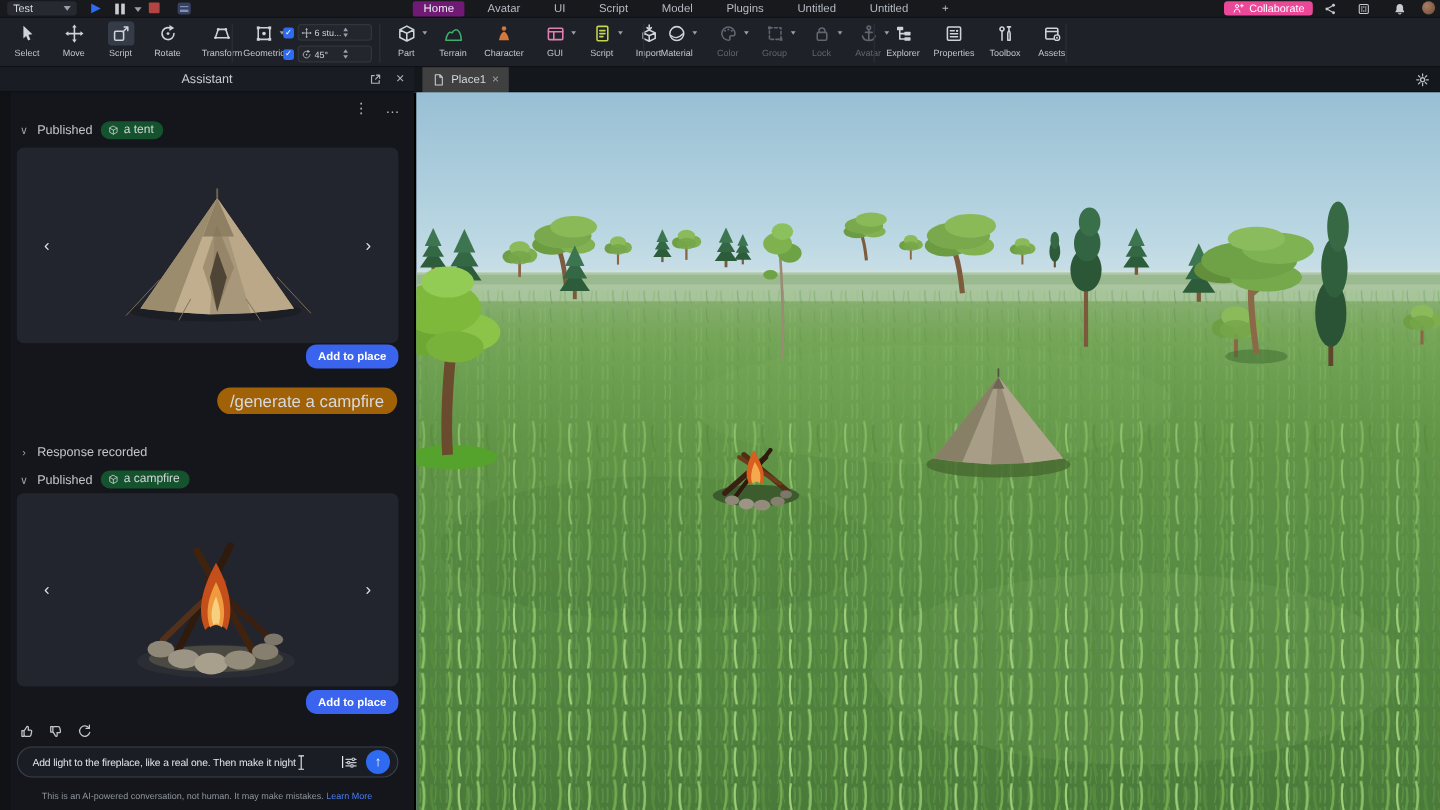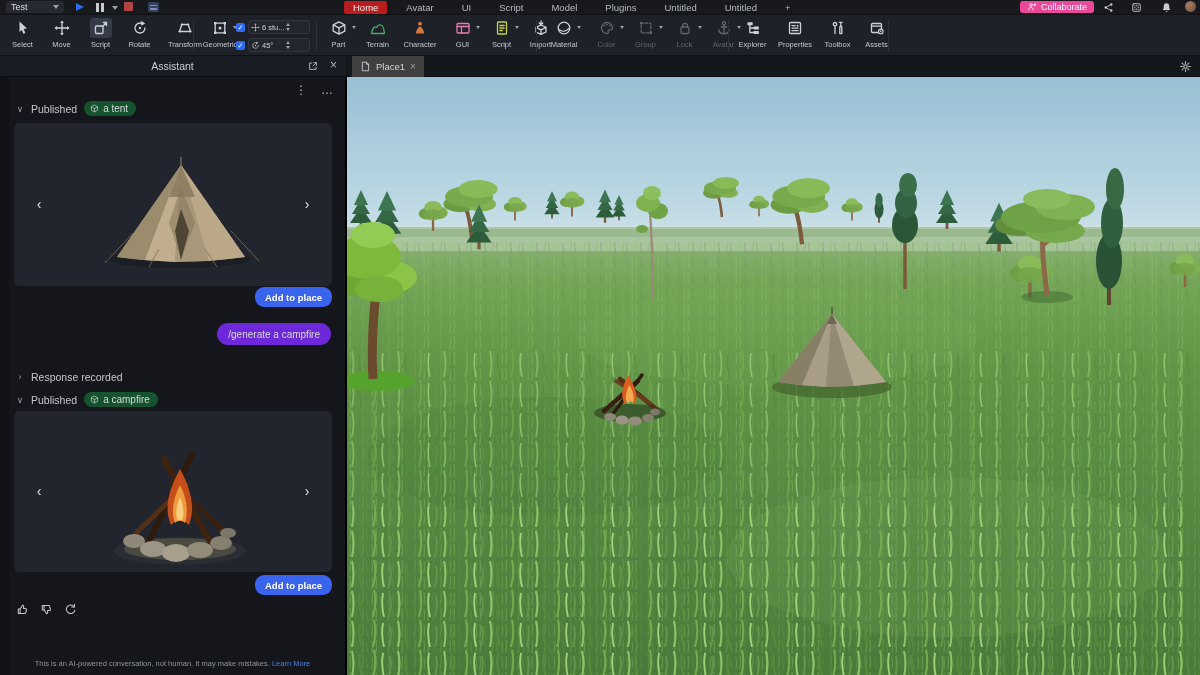--- a/index.html
+++ b/index.html
@@ -21,21 +21,21 @@
   #pauseBtn { position:absolute; left:96px; top:3px; width:12px; height:9px; }
   #pauseBtn i { position:absolute; top:0; width:2.5px; height:9px; background:#c9cdd3; }
   #pauseBtn i:nth-child(2){ left:5px; }
   #pauseDd { position:absolute; left:112px; top:6px; }
   #stopBtn { position:absolute; left:124px; top:2px; width:9px; height:9px; background:#b34444; border-radius:1px; }
   #extraBtn { position:absolute; left:148px; top:2px; width:11px; height:10px; background:#35415f; border-radius:2px; }
   #extraBtn i { position:absolute; left:2px; width:7px; height:1.5px; background:#7e90ba; }
   #extraBtn i:nth-child(1){ top:2.5px;} #extraBtn i:nth-child(2){ top:6px;}
   #menuTabs { position:absolute; left:344px; top:0; height:14px; display:flex; align-items:center; gap:10px; font-size:9.5px; color:#b6bbc3; }
   .mtab { padding:1px 9px; border-radius:2px; cursor:default; white-space:nowrap; }
-  .mtab.on { background:#b91c1c; color:#eceef1; }
+  .mtab.on { background:#701a75; color:#eceef1; }
   #collab { position:absolute; right:106px; top:1px; height:12px; background:#ec4899; border-radius:3px; color:#fff;
     display:flex; align-items:center; gap:4px; padding:0 7px; font-size:9px; }
   .trIc { position:absolute; top:1.5px; width:11px; height:11px; color:#c7cbd1; }
   #avatar { position:absolute; right:4px; top:1px; width:11px; height:11px; border-radius:50%; background:radial-gradient(circle at 35% 35%, #a97e62, #6c4a3a); }
 
   
   #toolbar { position:absolute; left:0; top:14px; width:1200px; height:42px; background:#1e2127; border-top:1px solid #101114; border-bottom:1px solid #101114; }
   .tgroup { position:absolute; top:3px; display:flex; align-items:flex-start; gap:2px; }
   .tdiv { position:absolute; top:5px; width:1px; height:32px; background:#2c3037; }
   .tbtn { display:flex; flex-direction:column; align-items:center; width:37px; cursor:default; }
@@ -76,22 +76,22 @@
   #panelEdge { position:absolute; left:0; top:0; width:9px; height:598px; background:#101216; }
   #msgTools { position:absolute; right:12px; top:6px; display:flex; gap:14px; color:#b9bec6; font-size:12px; }
   .secRow { position:absolute; left:16px; display:flex; align-items:center; gap:7px; font-size:10.5px; color:#c3c7cd; }
   .chev { color:#9aa0a8; font-size:9px; width:8px; text-align:center; }
   .chip { display:flex; align-items:center; gap:4px; background:#14532d; border-radius:9px; padding:2px 8px 2px 6px; font-size:10px; color:#d3d6db; }
   .chip svg { width:9px; height:9px; color:#c3c7cd; }
   .card { position:absolute; left:14px; width:318px; background:#22252d; border-radius:6px; overflow:hidden; }
   .carArrow { position:absolute; top:50%; margin-top:-9px; font-size:14px; color:#e2e5e9; width:14px; text-align:center; cursor:default; }
   .btnBlue { position:absolute; height:20px; background:#3a63ee; border-radius:9px; color:#fff; font-size:9.5px; font-weight:bold;
     display:flex; align-items:center; justify-content:center; padding:0 10px; }
-  #bubble { position:absolute; right:14px; top:246px; height:22px; background:#6d28d9; border-radius:11px;
-    display:flex; align-items:center; padding:0 11px; font-size:10px; color:#d6d9de; }
+  #bubble { position:absolute; right:14px; top:246px; height:22px; background:#a16207; border-radius:11px;
+    display:flex; align-items:center; padding:0 11px; font-size:14px; color:#d6d9de; }
   #fbRow { position:absolute; left:16px; top:526px; display:flex; gap:11px; color:#c3c7cd; }
   #fbRow svg { width:13px; height:13px; }
   #composer { position:absolute; left:14px; top:545px; width:318px; height:26px; background:#1a1d23; border:1px solid #3b414b; border-radius:13px;
     display:flex; align-items:center; padding:0 6px 0 12px; }
   #composerText { font-size:8.6px; color:#e4e6ea; letter-spacing:-0.1px; white-space:nowrap; flex:1; overflow:hidden; }
   #caret { display:inline-block; width:1px; height:10px; background:#e8eaee; vertical-align:middle; margin-left:1px; }
   #ibeam { position:absolute; left:232px; top:6px; width:8px; height:13px; color:#e8eaee; }
   #slidersIc { width:13px; height:13px; color:#c3c7cd; margin-right:6px; flex:0 0 auto; }
   #sendBtn { width:20px; height:20px; border-radius:50%; background:#2e6bf0; color:#fff; display:flex; align-items:center; justify-content:center; font-size:11px; flex:0 0 auto; }
   #disclaimer { position:absolute; left:0; right:0; top:582px; text-align:center; font-size:7.5px; color:#8e949c; }
@@ -691,20 +691,35 @@
             <use href="#i-thumb"></use>
           </svg>
         </span>
       <span>
           <svg viewBox="0 0 16 16">
             <use href="#i-redo"></use>
           </svg>
         </span>
     </div>
 
+    <div id="composer">
+      <span id="composerText">Add light to the fireplace, like a real one. Then make it night</span>
+      <span id="caret"></span>
+      <span id="ibeam">
+          <svg viewBox="0 0 8 14" width="8" height="13">
+            <use href="#i-ibeam"></use>
+          </svg>
+        </span>
+      <span id="slidersIc">
+          <svg viewBox="0 0 16 16" width="13" height="13">
+            <use href="#i-sliders"></use>
+          </svg>
+        </span>
+      <span id="sendBtn">↑</span>
+    </div>
 
     <div id="disclaimer">
       <span>This is an AI-powered conversation, not human. It may make mistakes.</span>
       <a href="#">Learn More</a>
     </div>
   </div>
 
   <div id="viewport">
     <svg width="853" height="598" viewBox="0 0 853 598">
       <defs>

